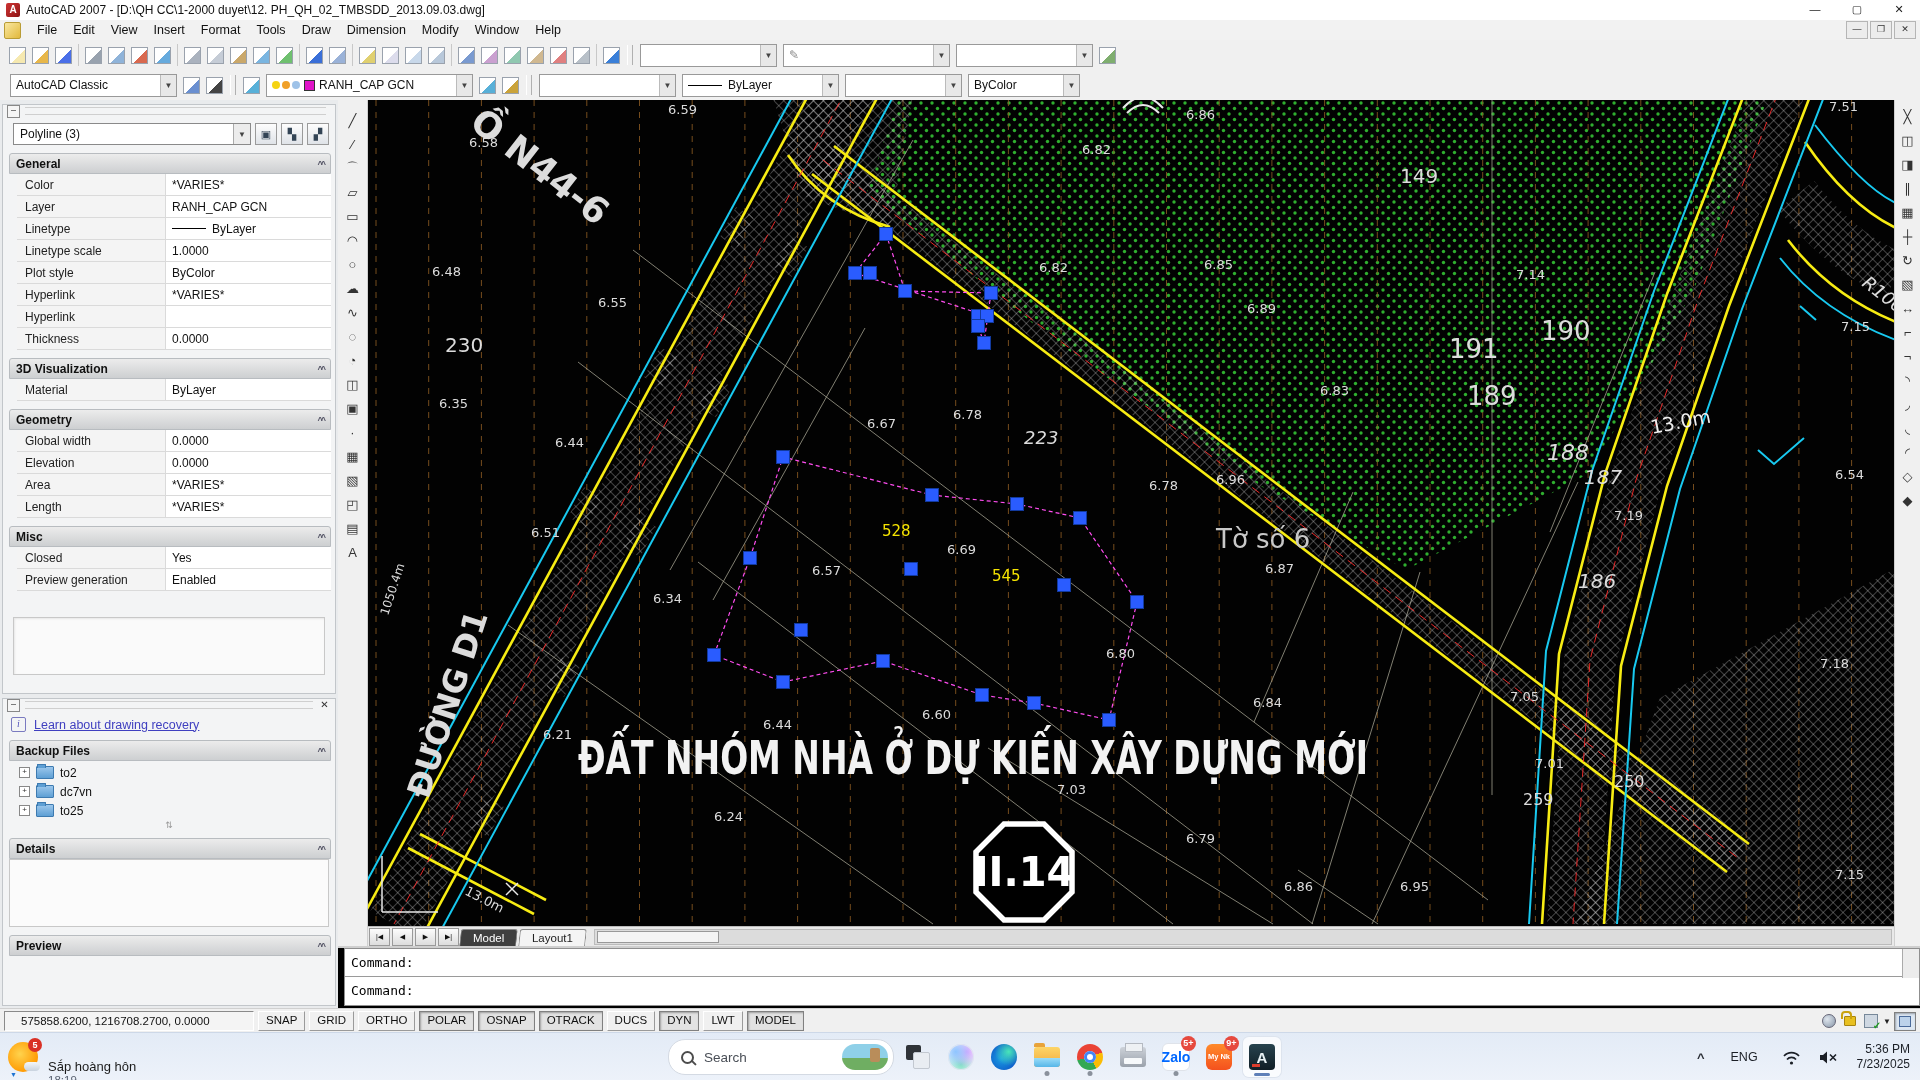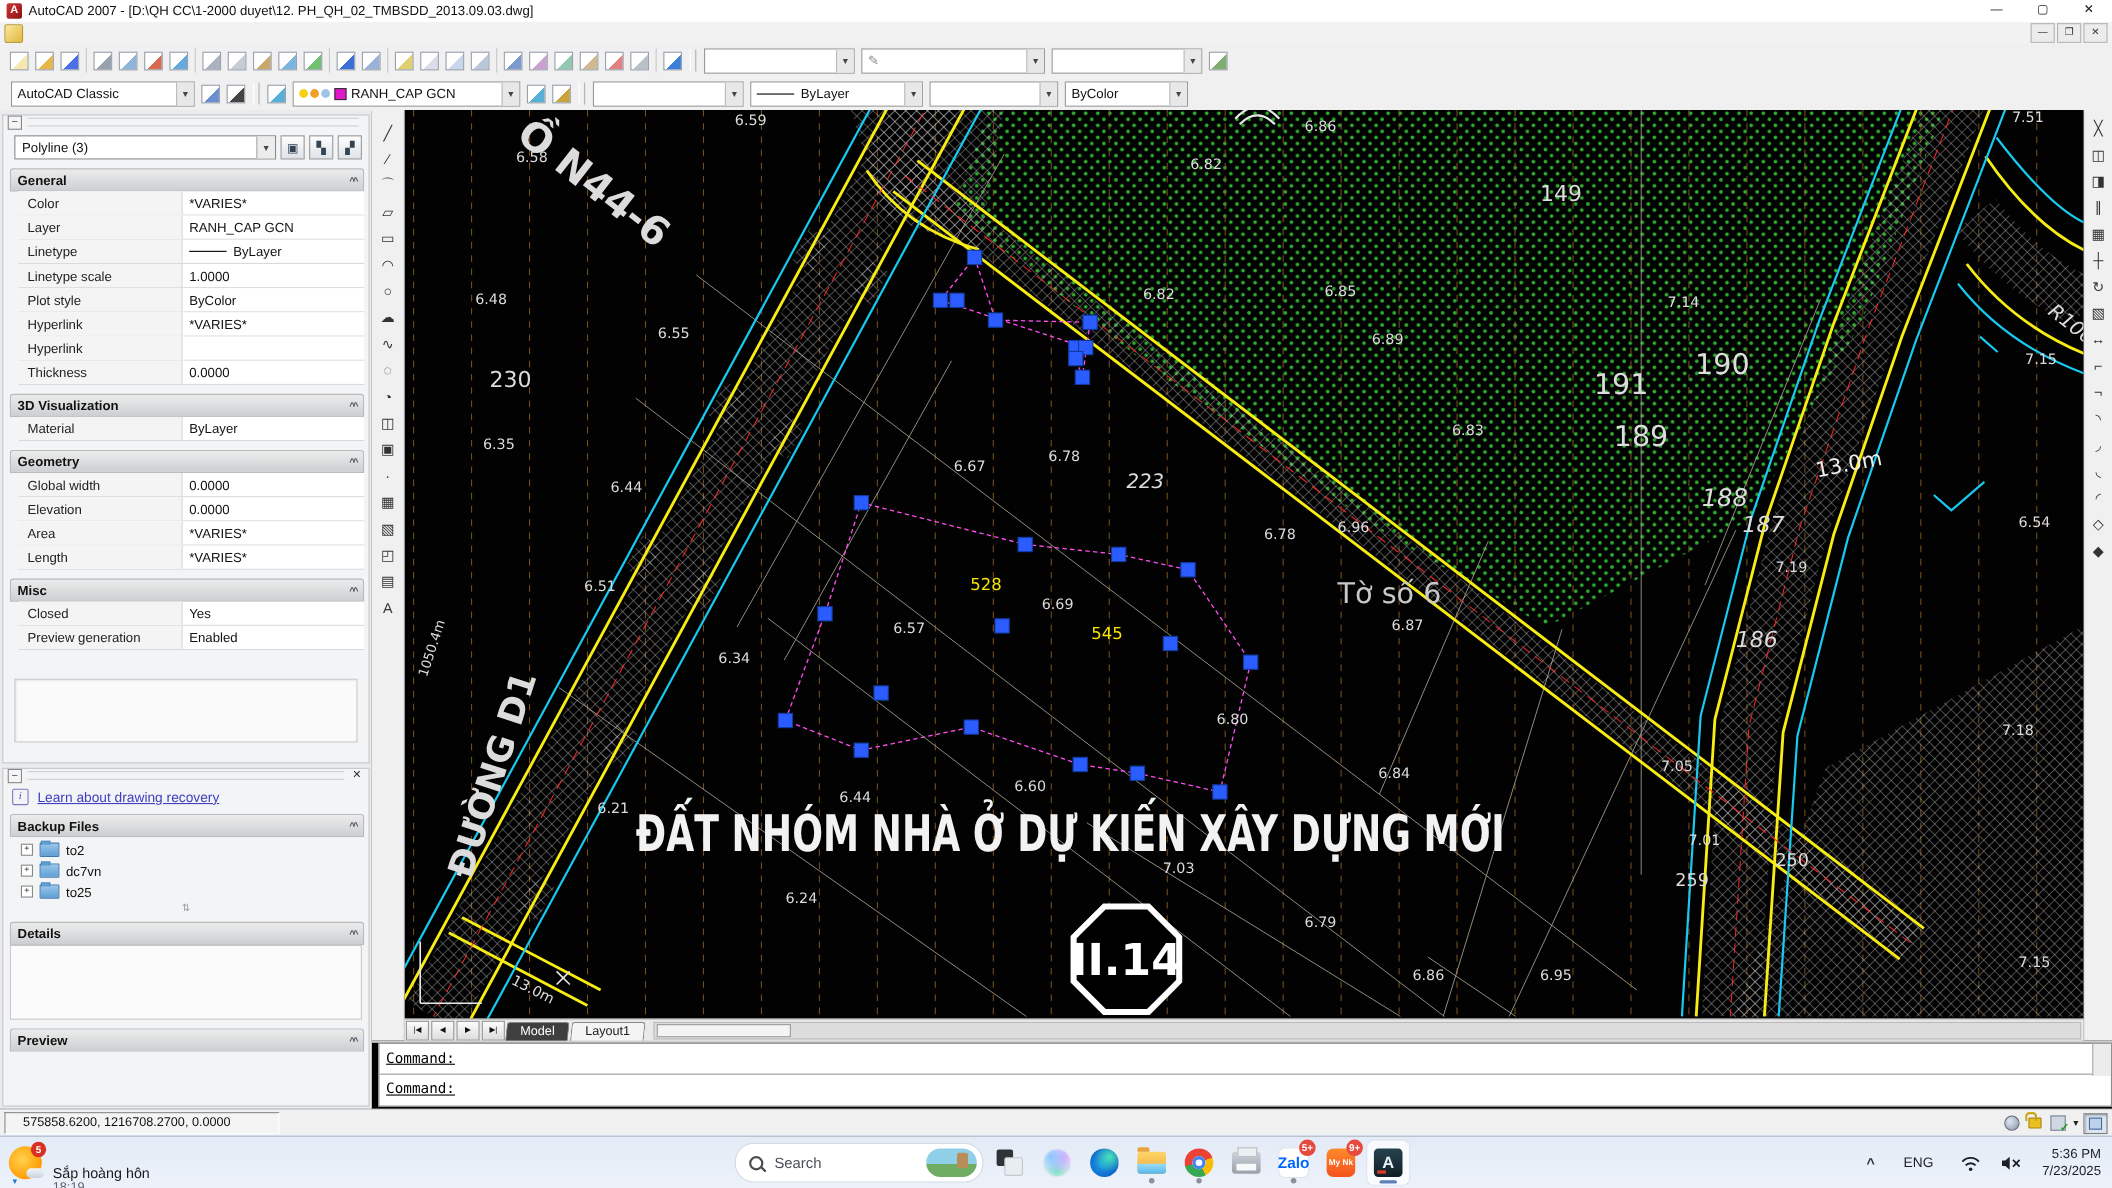--- a/index.html
+++ b/index.html
@@ -97,21 +97,21 @@
        border-bottom:none;border-radius:3px 3px 0 0;margin-right:2px;transform:skewX(-6deg);}
   .tab>span{display:inline-block;transform:skewX(6deg);}
   .tab.active{background:#3f3f3f;color:#fff;}
   .tab.inactive{background:#f4f4f4;color:#222;}
   #tabtrack{flex:1;height:14px;background:#dcdcdc;border:1px solid #bbb;margin:0 2px 2px 6px;position:relative;}
   #tabthumb{position:absolute;left:2px;top:1px;width:120px;height:10px;background:#f4f4f4;border:1px solid #999;}
   
   #cmdgap{position:absolute;left:338px;top:946px;width:1582px;height:2px;background:#cfcfcf;}
   #cmdwin{position:absolute;left:344px;top:948px;width:1576px;height:58px;background:#fff;
           border:1px solid #8f8f8f;box-sizing:border-box;font-family:"DejaVu Sans Mono",monospace;}
-  .cmdline{height:27px;line-height:27px;padding-left:6px;font-size:13px;color:#000;text-decoration:underline;}
+  .cmdline{height:27px;line-height:27px;padding-left:6px;font-size:13px;color:#000;}
   #cmddivider{height:1px;background:#9a9a9a;margin-right:17px;}
   #cmdscroll{position:absolute;right:0;top:0;width:16px;height:29px;border-left:1px solid #aaa;background:#ececec;}
   
   #statusbar{position:absolute;left:0;top:1008px;width:1920px;height:24px;background:#f0f0f0;
              border-top:1px solid #d0d0d0;display:flex;align-items:center;}
   #coords{width:232px;height:18px;margin-left:4px;border:1px solid;border-color:#8a8a8a #fff #fff #8a8a8a;
           background:#f4f4f4;font-size:11.5px;line-height:18px;padding-left:16px;color:#111;}
   .sbtn{height:18px;padding:0 7px;margin-left:4px;font-size:11.5px;line-height:17px;color:#111;}
   .sbtn.off{border:1px solid;border-color:#ffffff #9a9a9a #9a9a9a #ffffff;background:#f0f0f0;}
   .sbtn.on{border:1px solid #808080;background:#e2e2e2;box-shadow:inset 1px 1px 2px rgba(0,0,0,.3);}
@@ -205,20 +205,21 @@
     <span id="title-text">AutoCAD 2007 - [D:\QH CC\1-2000 duyet\12. PH_QH_02_TMBSDD_2013.09.03.dwg]</span>
     <div id="win-controls">
       <span class="wbtn">—</span>
       <span class="wbtn">▢</span>
       <span class="wbtn">✕</span>
     </div>
   </div>
 
   <div id="menubar">
     <span id="menu-file-icon"></span>
+    <div id="menu-items"><span class="mitem">File</span><span class="mitem">Edit</span><span class="mitem">View</span><span class="mitem">Insert</span><span class="mitem">Format</span><span class="mitem">Tools</span><span class="mitem">Draw</span><span class="mitem">Dimension</span><span class="mitem">Modify</span><span class="mitem">Window</span><span class="mitem">Help</span></div>
     <div id="mdi-buttons">
       <span class="mdibtn">—</span>
       <span class="mdibtn">❐</span>
       <span class="mdibtn">✕</span>
     </div>
   </div>
 
   <div id="toolbar1">
     <div id="tb1-icons" style="display:flex;align-items:center;margin-left:6px;">
         <span class="tbtn">
@@ -756,20 +757,32 @@
   <div id="cmdgap"></div>
   <div id="cmdwin">
     <div class="cmdline">Command:</div>
     <div id="cmddivider"></div>
     <div class="cmdline">Command:</div>
     <div id="cmdscroll"></div>
   </div>
 
   <div id="statusbar">
     <div id="coords">575858.6200, 1216708.2700, 0.0000</div>
+    <div id="status-buttons" style="display:flex;align-items:center;">
+        <span class="sbtn off">SNAP</span>
+        <span class="sbtn off">GRID</span>
+        <span class="sbtn off">ORTHO</span>
+        <span class="sbtn on">POLAR</span>
+        <span class="sbtn on">OSNAP</span>
+        <span class="sbtn on">OTRACK</span>
+        <span class="sbtn off">DUCS</span>
+        <span class="sbtn on">DYN</span>
+        <span class="sbtn off">LWT</span>
+        <span class="sbtn on">MODEL</span>
+      </div>
     <div id="status-right">
       <span class="trayic">
           <span class="sat"></span>
         </span>
       <span class="trayic">
           <span class="lock"></span>
         </span>
       <span class="trayic">
           <span class="scale"></span>
         </span>

